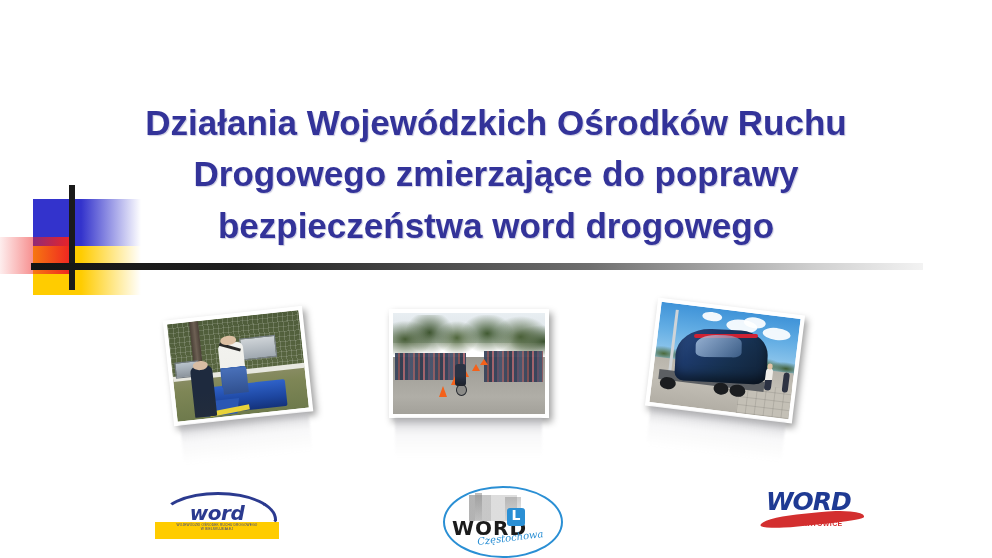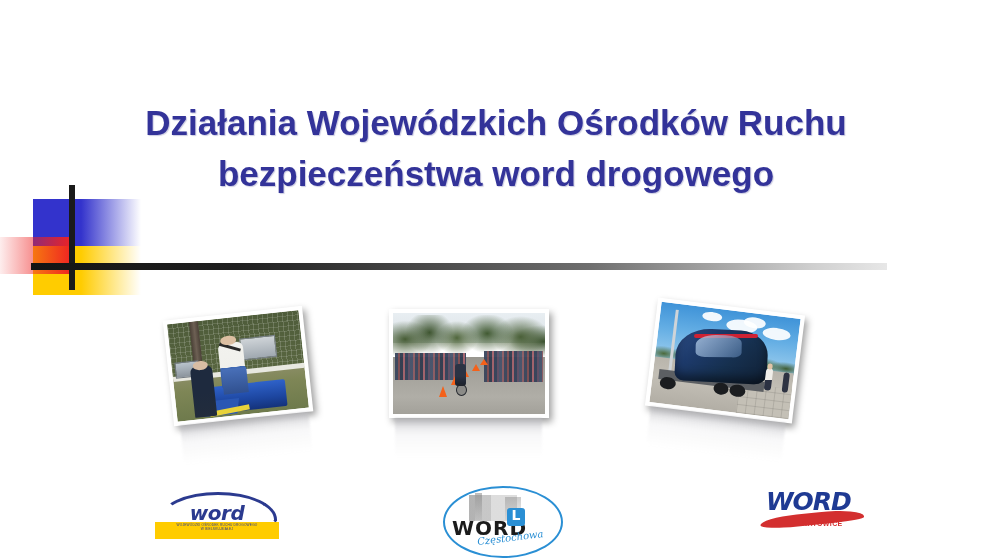--- a/index.html
+++ b/index.html
@@ -9,20 +9,21 @@
   }
   body {
     font-family: "Liberation Sans", sans-serif;
   }
   #slide {
     position: relative;
     width: 887px;
     height: 558px;
     background: #ffffff;
     overflow: hidden;
+    padding-left: 36px;
   }
 
   
   #decor {
     position: absolute;
     left: 0;
     top: 185px;
     width: 200px;
     height: 105px;
   }
@@ -466,20 +467,21 @@
     <div class="sq sq-blue-fade"></div>
     <div class="sq sq-yellow"></div>
     <div class="sq sq-yellow-fade"></div>
     <div class="sq sq-red"></div>
     <div class="bar-v"></div>
   </div>
   <div id="bar-h"></div>
 
   <div id="title">
     <span class="tline">Działania Wojewódzkich Ośrodków Ruchu</span>
+    <span class="tline">Drogowego zmierzające do poprawy</span>
     <span class="tline">bezpieczeństwa word drogowego</span>
   </div>
 
   <div class="photo-wrap" id="photo1">
     <div class="photo">
       <div class="img">
         <div id="p1-scene"></div>
         <div id="p1-fence"></div>
         <div id="p1-rail"></div>
         <div id="p1-tree"></div>

